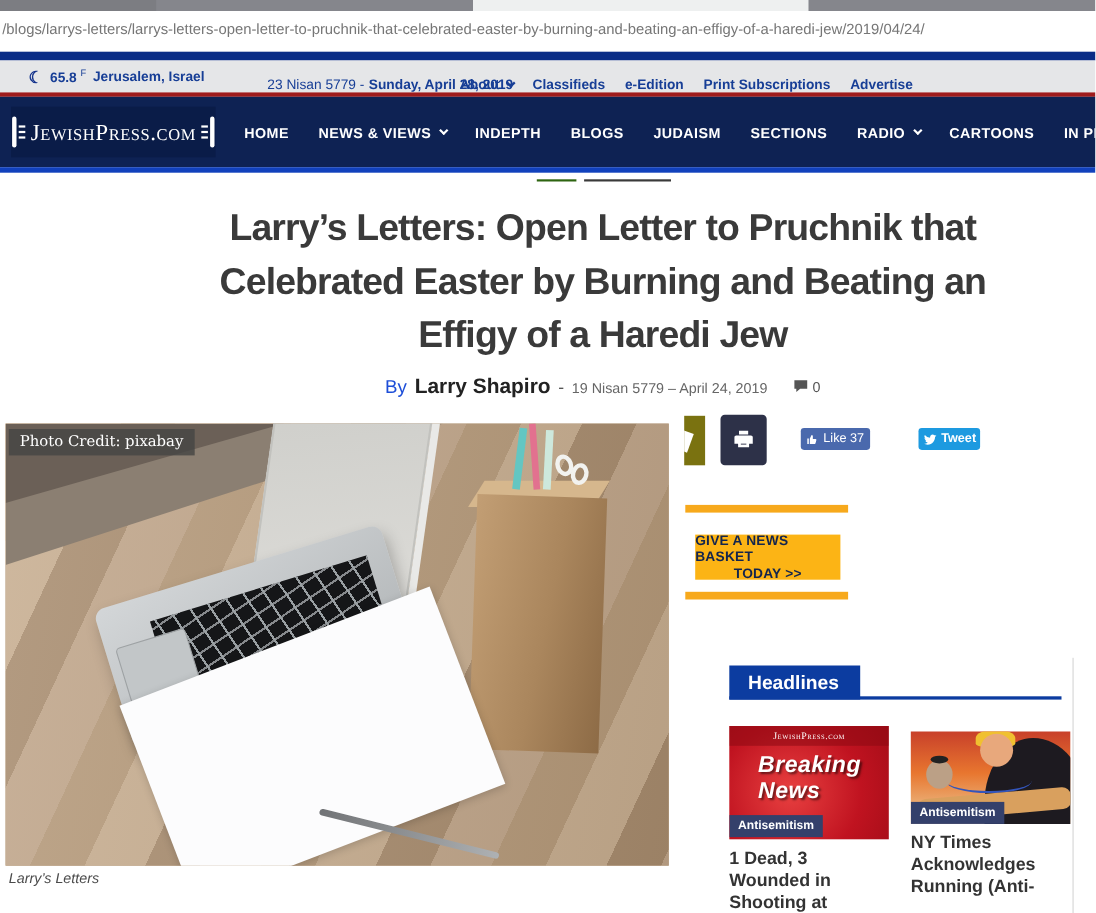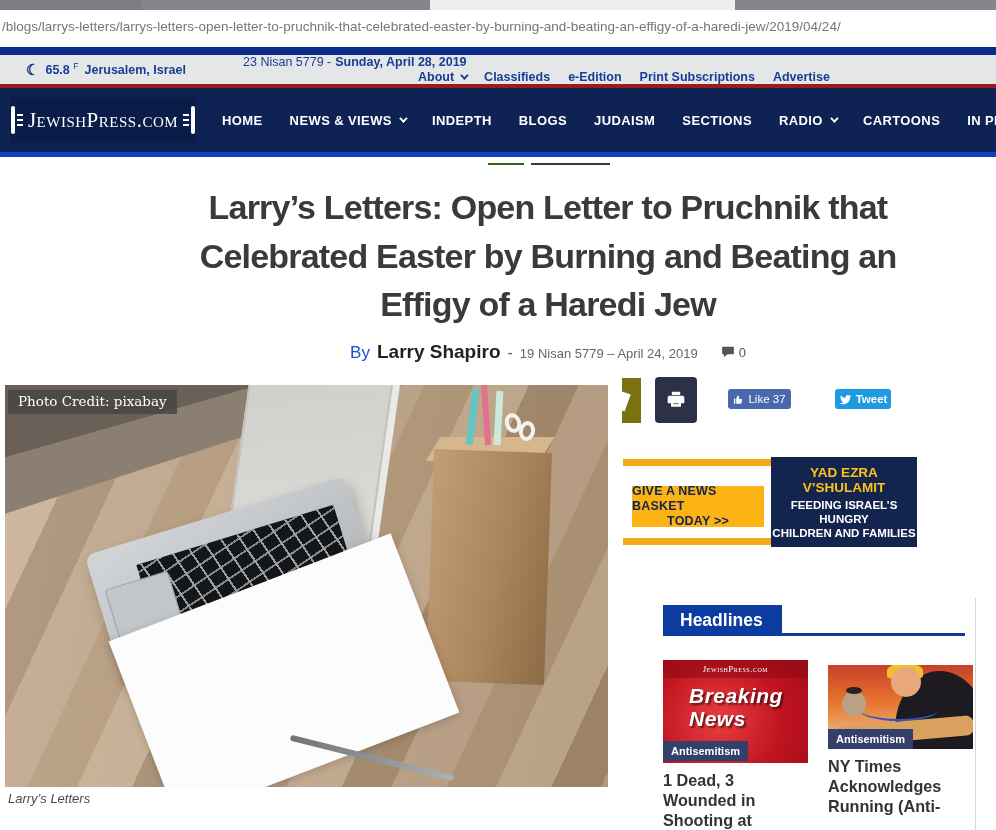--- a/index.html
+++ b/index.html
@@ -15,21 +15,21 @@
   .urlbar { left:0; top:10px; width:996px; height:37px; background:#ffffff; }
   .url-text { position:absolute; left:2px; top:9px; width:994px; white-space:nowrap; overflow:hidden;
     color:#767676; font-size:13.5px; }
   .chrome-divider { left:0; top:47px; width:996px; height:8px; background:#0a2c86; }
 
   
   .topbar { left:0; top:55px; width:996px; height:29px; background:#e5e6e8; color:#173e96; font-size:12.5px; }
   .weather { position:absolute; left:26px; top:0; height:29px; display:flex; align-items:center; gap:6px; font-weight:bold; }
   .moon { font-size:15px; color:#14338c; }
   .temp sup { font-size:8.5px; font-weight:normal; }
-  .datebar { position:absolute; left:243px; top:0; height:29px; display:flex; align-items:flex-start; gap:4px; }
+  .datebar { position:absolute; left:243px; top:0; height:29px; display:flex; align-items:flex-end; gap:4px; }
   .datebar .greg { font-weight:bold; }
   .toplinks { position:absolute; left:418px; top:0; height:29px; display:flex; align-items:flex-end; gap:18px; font-weight:bold; }
   .toplink { display:flex; align-items:center; gap:6px; cursor:pointer; }
   .chev { width:6px; height:6px; border-right:2px solid currentColor; border-bottom:2px solid currentColor;
     transform:rotate(45deg) translateY(-2px); display:inline-block; }
   .redline { left:0; top:84px; width:996px; height:4px; background:#9e1b1c; }
 
   
   .nav { left:0; top:88px; width:996px; height:64px; background:#0e2253; }
   .logo-box { position:absolute; left:10px; top:9px; width:186px; height:46px; background:#0a1c48;
@@ -300,25 +300,20 @@
 
   <div class="abs ad">
     <div class="ad-left">
       <div class="ad-stripe-t"></div>
       <div class="ad-stripe-b"></div>
       <div class="ad-btn">
         <span>GIVE A NEWS BASKET</span>
         <span>TODAY  &gt;&gt;</span>
       </div>
     </div>
-    <div class="ad-right">
-      <div class="ad-org">YAD EZRA V’SHULAMIT</div>
-      <div class="ad-line">FEEDING ISRAEL’S HUNGRY</div>
-      <div class="ad-line">CHILDREN AND FAMILIES</div>
-    </div>
   </div>
 
   <div class="abs hl-line"></div>
   <div class="abs hl-box">Headlines</div>
   <div class="abs v-divider"></div>
 
   <div class="abs card card1">
     <div class="card-img">
       <div class="bn-band">
           <span class="bn-logo">JewishPress.com</span>

